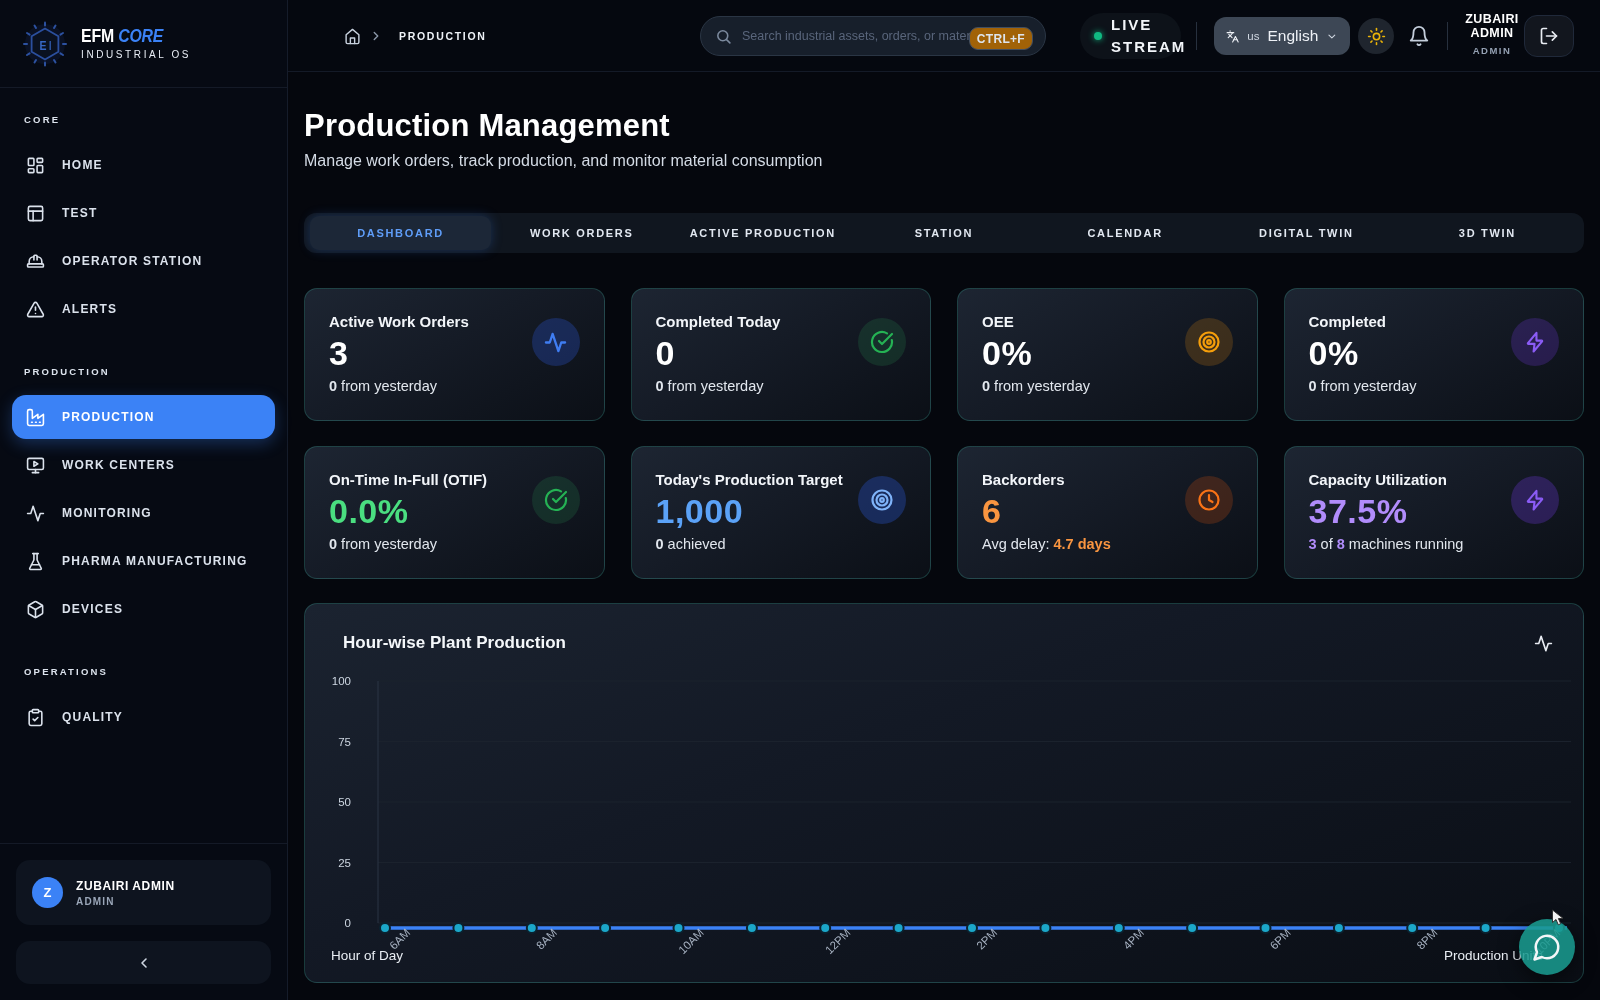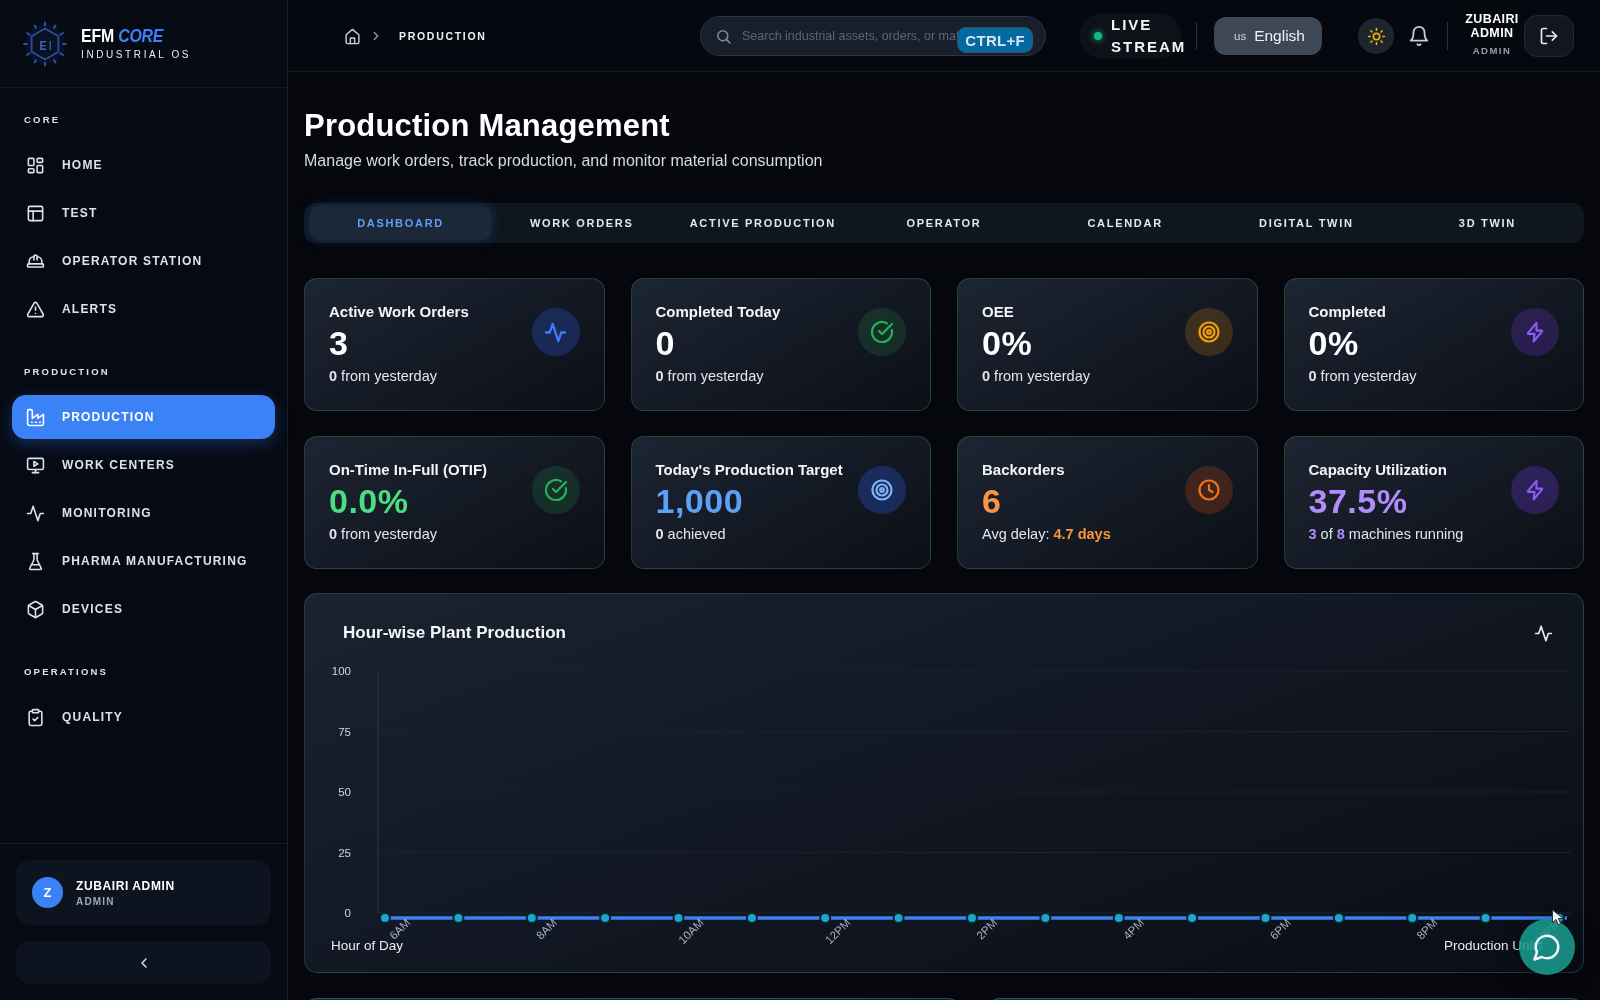--- a/index.html
+++ b/index.html
@@ -27,40 +27,40 @@
 .uc-name { font-size:12px; font-weight:bold; color:#fff; letter-spacing:.6px; }
 .uc-role { font-size:10px; color:#9aa6b8; letter-spacing:1.2px; margin-top:3px; font-weight:bold; }
 .collapse-btn { margin-top:16px; background:#0e141f; border-radius:14px; height:43px; display:flex; align-items:center; justify-content:center; color:#cfd7e2; }
 
 
 .topbar { position:fixed; left:288px; right:0; top:0; height:72px; background:#05080f; border-bottom:1px solid #141a27; z-index:4; }
 .crumb { position:absolute; left:56px; top:0; height:72px; display:flex; align-items:center; gap:8px; color:#c8d1de; }
 .crumb .pg { font-size:10.5px; font-weight:bold; letter-spacing:1.7px; color:#eef2f7; margin-left:8px; }
 .search { position:absolute; left:412px; top:16px; width:346px; height:40px; background:#171f2b; border:1px solid #2a3544; border-radius:20px; display:flex; align-items:center; padding:0 14px; }
 .search .ph { color:#59657b; font-size:12.5px; margin-left:10px; white-space:nowrap; overflow:hidden; width:272px; }
-.kbd { position:absolute; right:12px; top:10px; border:1px solid #414e61; background:#0369a1; border-radius:9px; font-size:15px; font-weight:bold; color:#dde4ed; padding:3.5px 7px; letter-spacing:.3px; }
+.kbd { position:absolute; right:12px; top:10px; border:1px solid #414e61; background:#a16207; border-radius:9px; font-size:12px; font-weight:bold; color:#dde4ed; padding:3.5px 7px; letter-spacing:.3px; }
 .live { position:absolute; left:792px; top:13px; width:101px; height:46px; background:#0d1219; border-radius:23px; display:flex; align-items:center; gap:9px; padding:0 14px; }
 .live-dot { width:8px; height:8px; border-radius:50%; background:#10b981; box-shadow:0 0 6px #10b981; flex:none; }
 .live-txt { font-size:15px; font-weight:bold; letter-spacing:2px; color:#f2f5f9; line-height:1.5; }
 .vdiv { position:absolute; top:22px; width:1px; height:28px; background:#27303e; }
-.lang { position:absolute; left:926px; top:17px; width:108px; height:38px; background:#3d4755; border-radius:12px; display:flex; align-items:center; gap:8px; padding:16px 12px; color:#eef1f6; }
+.lang { position:absolute; left:926px; top:17px; width:136px; height:38px; background:#3d4755; border-radius:12px; display:flex; align-items:center; gap:8px; padding:16px 12px; color:#eef1f6; }
 .lang .cc { font-size:11.5px; color:#cfd6e0; text-transform:lowercase; }
 .lang .ln { font-size:15.5px; }
 .sunbtn { position:absolute; left:1070px; top:18px; width:36px; height:36px; border-radius:50%; background:#1f252e; display:flex; align-items:center; justify-content:center; }
 .bellbtn { position:absolute; left:1120px; top:25px; color:#c4cedb; }
 .tb-user { position:absolute; left:1172px; top:13px; width:64px; text-align:center; }
 .tb-user .n { font-size:12.5px; font-weight:bold; color:#fff; line-height:1.1; letter-spacing:.4px; }
 .tb-user .r { font-size:9.5px; font-weight:bold; color:#94a0b2; letter-spacing:1.5px; margin-top:4px; }
 .logout { position:absolute; left:1236px; top:15px; width:50px; height:42px; border-radius:13px; background:#12161e; border:1px solid #20293a; display:flex; align-items:center; justify-content:center; color:#e8ecf2; }
 
 
 .content { margin-left:288px; padding:0 16px; }
 .pg-title { font-size:31px; font-weight:bold; color:#fff; margin-top:108px; letter-spacing:.2px; }
 .pg-sub { font-size:16px; color:#d4dbe5; margin-top:8px; }
-.tabbar { margin-top:33px; height:40px; background:#10161f; border-radius:12px; display:grid; grid-template-columns:repeat(7,1fr); align-items:stretch; padding:3px 6px; }
+.tabbar { margin-top:43px; height:40px; background:#10161f; border-radius:12px; display:grid; grid-template-columns:repeat(7,1fr); align-items:stretch; padding:3px 6px; }
 .tab { display:flex; align-items:center; justify-content:center; font-size:11px; font-weight:bold; letter-spacing:1.7px; color:#e2e8f1; border-radius:9px; }
 .tab.active { background:#1c2737; color:#5f9df8; box-shadow:0 0 12px rgba(59,130,246,.25); }
 
 .kpi-grid { margin-top:35px; display:grid; grid-template-columns:repeat(4,1fr); column-gap:26px; row-gap:25px; }
 .card { position:relative; height:133px; border-radius:13px; background:linear-gradient(150deg,#1d2532 0%,#151b26 45%,#0b0f16 100%); border:1px solid rgba(54,150,138,.33); padding:24px; }
 .card .t { font-size:15px; font-weight:bold; color:#f2f5f9; }
 .card .v { font-size:34px; font-weight:bold; color:#fff; margin-top:4px; letter-spacing:.5px; }
 .card .s { font-size:14.5px; color:#e2e7ee; margin-top:5px; }
 .icirc { position:absolute; right:24px; top:29px; width:48px; height:48px; border-radius:50%; display:flex; align-items:center; justify-content:center; }
 
@@ -249,21 +249,21 @@
   </div>
 </header>
 
 <main class="content">
   <h1 class="pg-title">Production Management</h1>
   <div class="pg-sub">Manage work orders, track production, and monitor material consumption</div>
   <div class="tabbar">
     <div class="tab active">DASHBOARD</div>
     <div class="tab">WORK ORDERS</div>
     <div class="tab">ACTIVE PRODUCTION</div>
-    <div class="tab">OPERATOR</div>
+    <div class="tab">STATION</div>
     <div class="tab">CALENDAR</div>
     <div class="tab">DIGITAL TWIN</div>
     <div class="tab">3D TWIN</div>
   </div>
   <div class="kpi-grid">
     <div class="card">
       <div class="t">Active Work Orders</div>
       <div class="v">3</div>
       <div class="s"><b>0</b> from yesterday</div>
       <div class="icirc" style="background:rgba(40,80,190,.34)">

